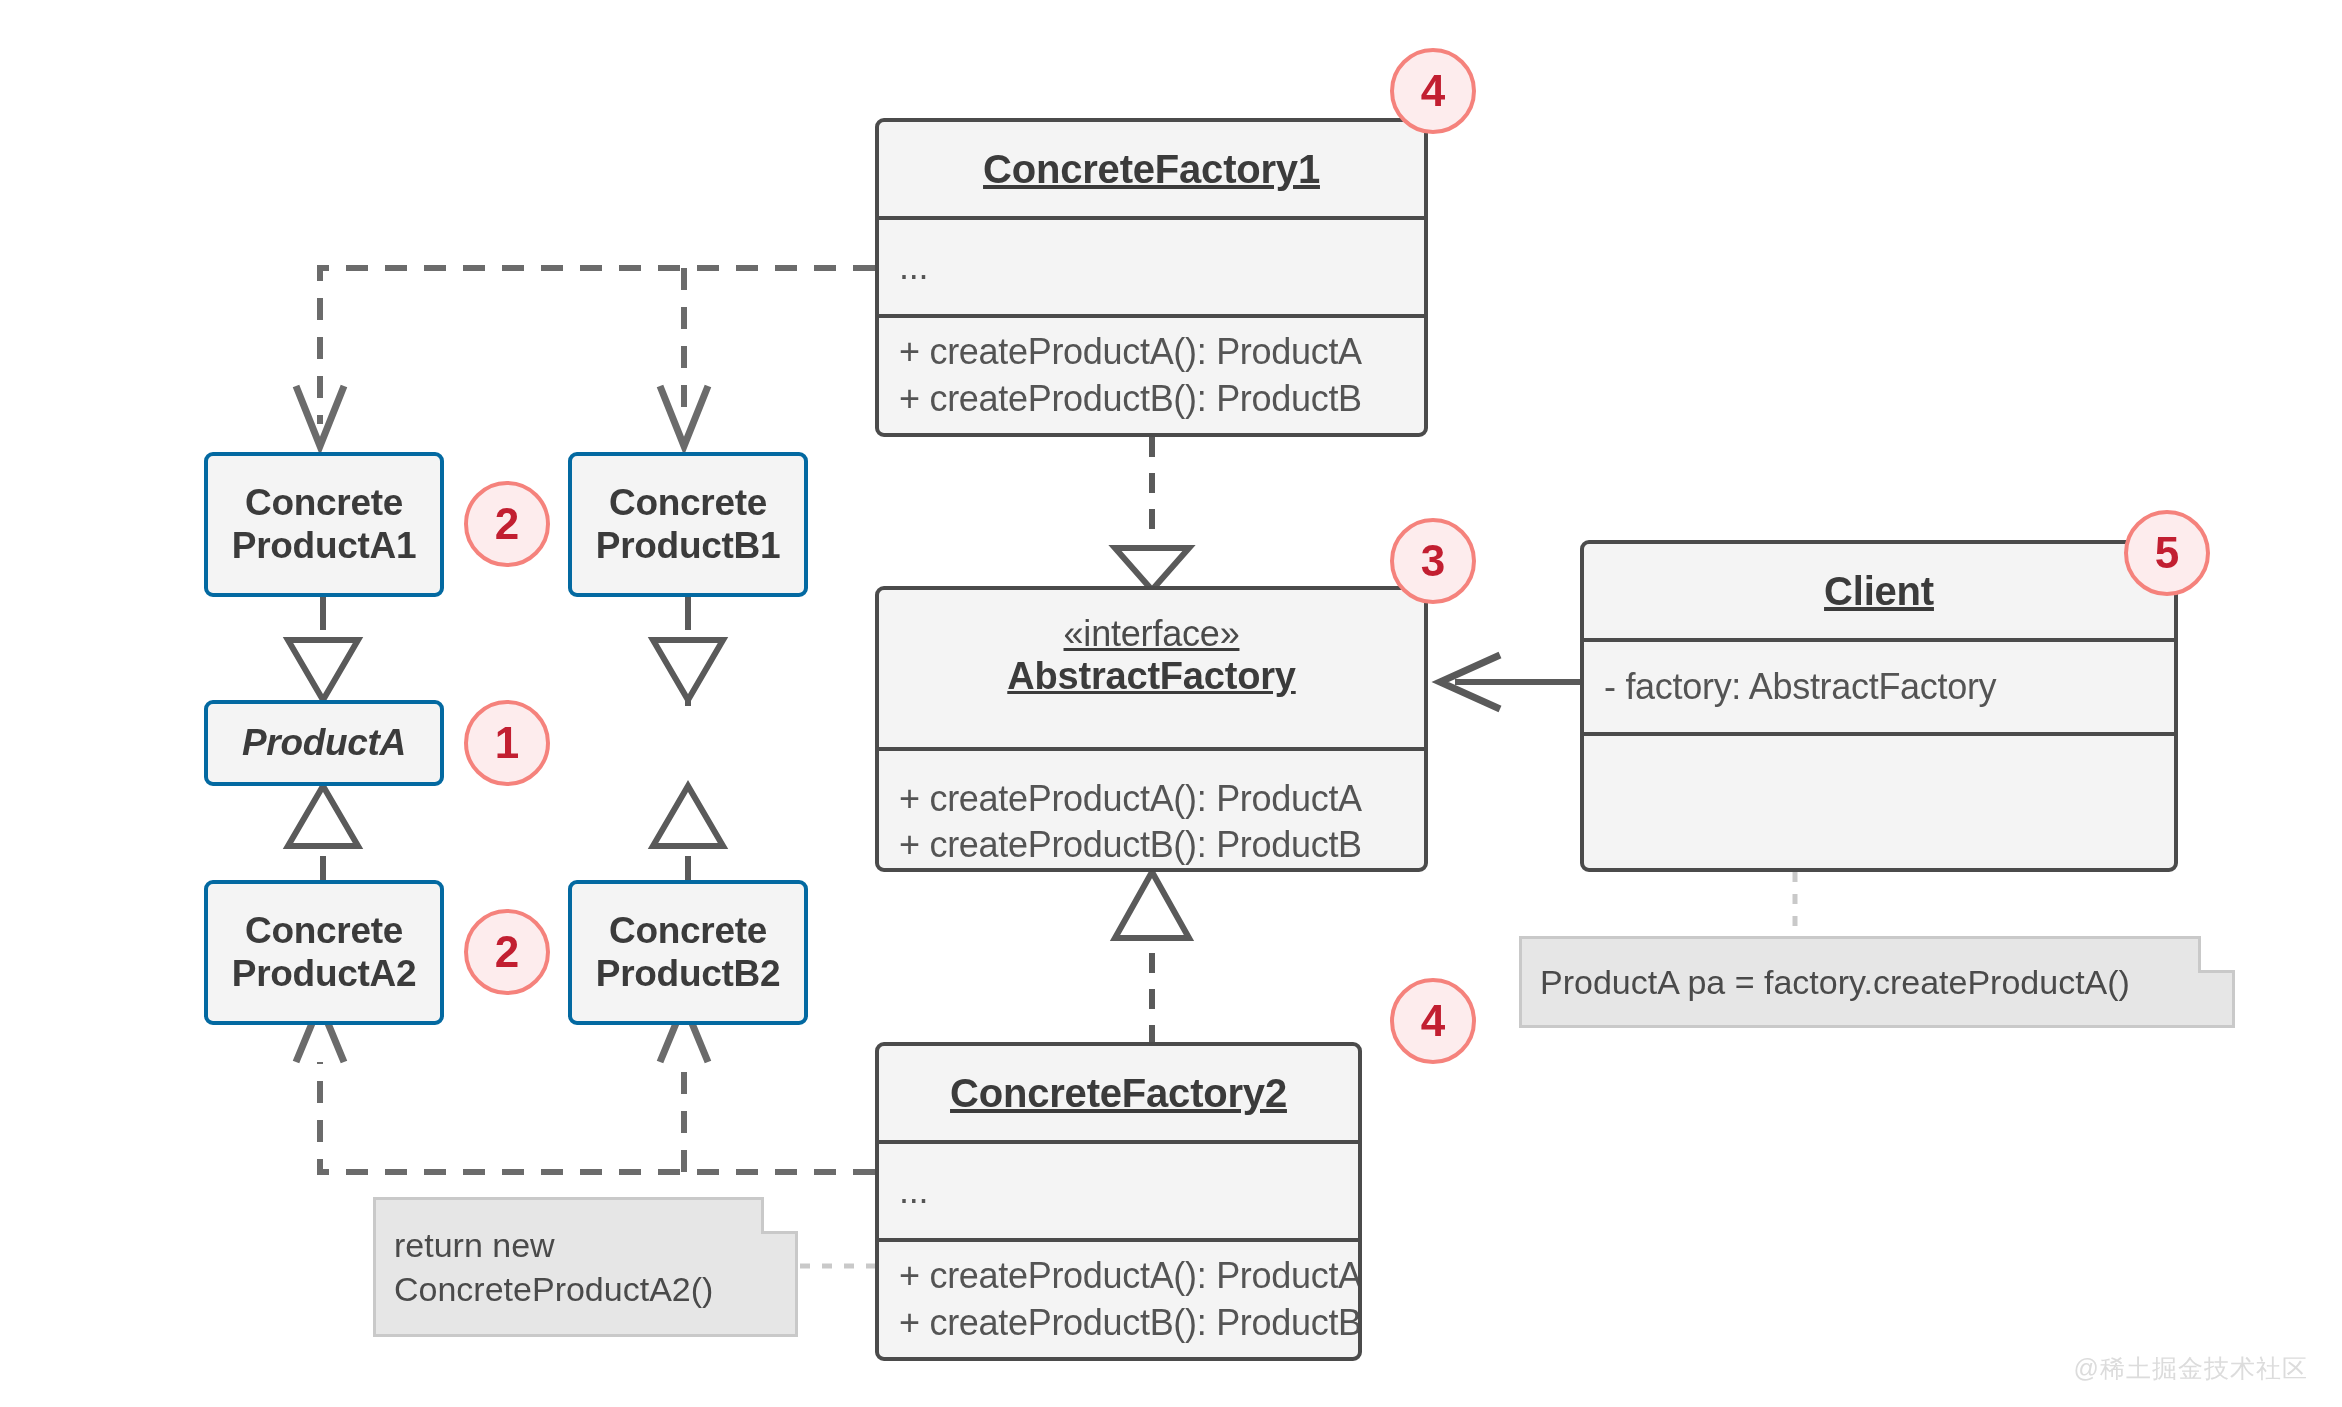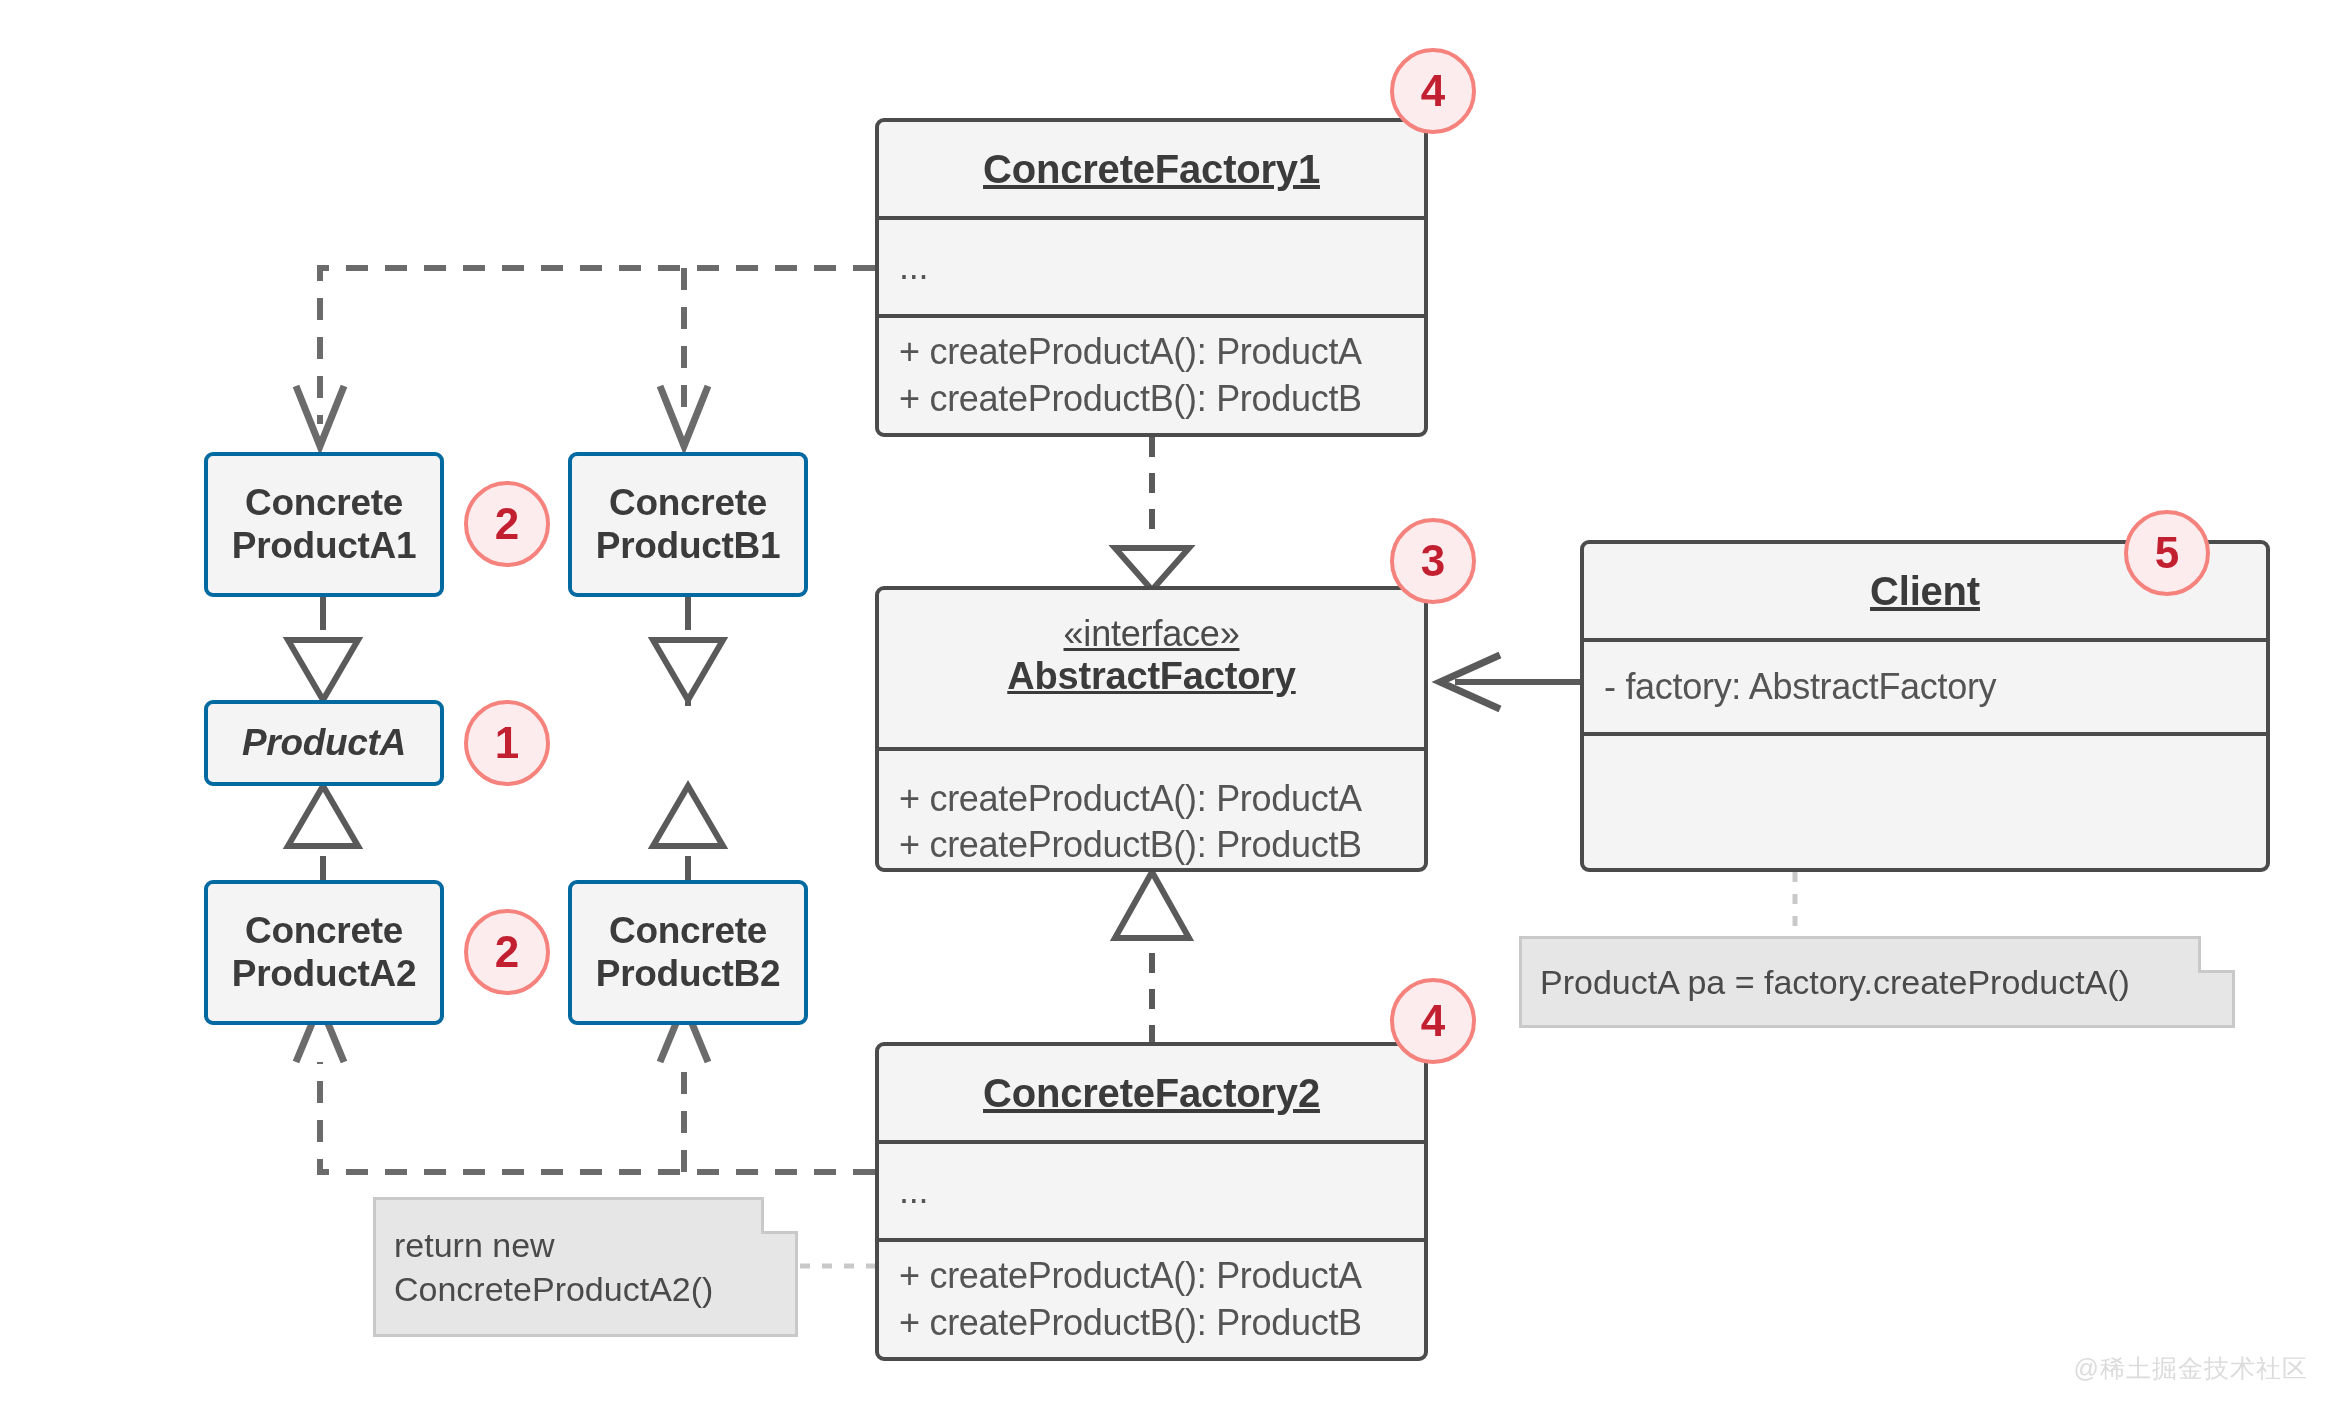--- a/index.html
+++ b/index.html
@@ -252,39 +252,39 @@
     <div class="uml-sep"></div>
     <div class="uml-comp" style="flex:1;">
       <div class="line">+ createProductA(): ProductA</div>
       <div class="line">+ createProductB(): ProductB</div>
     </div>
   </div>
   <div class="badge" style="left:1390px; top:518px; width:86px; height:86px;">
     <span>3</span>
   </div>
 
-  <div class="uml-box" style="left:875px; top:1042px; width:553px; height:319px;">
+  <div class="uml-box" style="left:875px; top:1042px; width:487px; height:319px;">
     <div class="uml-head title-big" style="height:94px;">
       <span>ConcreteFactory2</span>
     </div>
     <div class="uml-sep"></div>
     <div class="uml-comp" style="height:94px;">
       <div class="line">...</div>
     </div>
     <div class="uml-sep"></div>
     <div class="uml-comp" style="flex:1;">
       <div class="line">+ createProductA(): ProductA</div>
       <div class="line">+ createProductB(): ProductB</div>
     </div>
   </div>
   <div class="badge" style="left:1390px; top:978px; width:86px; height:86px;">
     <span>4</span>
   </div>
 
-  <div class="uml-box" style="left:1580px; top:540px; width:690px; height:332px;">
+  <div class="uml-box" style="left:1580px; top:540px; width:598px; height:332px;">
     <div class="uml-head title-big" style="height:94px;">
       <span>Client</span>
     </div>
     <div class="uml-sep"></div>
     <div class="uml-comp" style="height:90px;">
       <div class="line">- factory: AbstractFactory</div>
     </div>
     <div class="uml-sep"></div>
   </div>
   <div class="badge" style="left:2124px; top:510px; width:86px; height:86px;">

